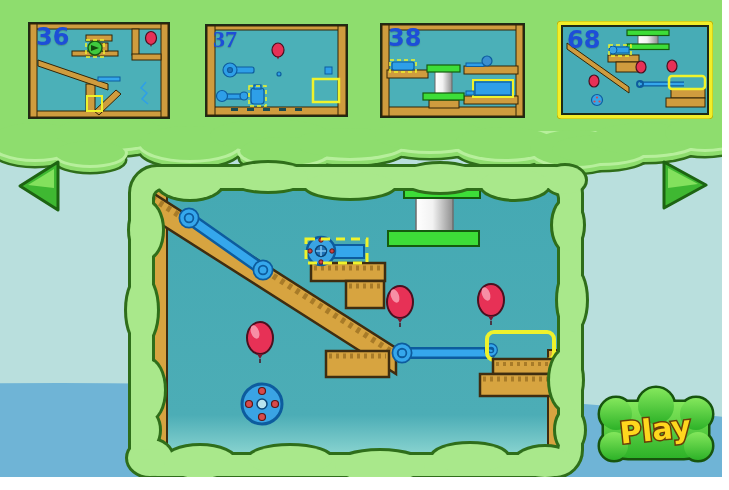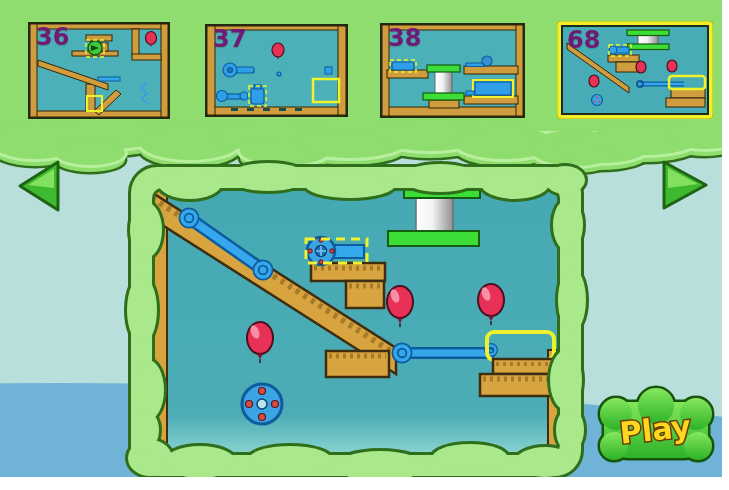--- a/index.html
+++ b/index.html
@@ -5,21 +5,21 @@
   html,body{margin:0;padding:0;background:#ffffff;}
   body{font-family:"DejaVu Sans", sans-serif;}
   .stage{position:relative;width:722px;height:477px;overflow:hidden;background:#b9dfdd;}
   .abs{position:absolute;}
   svg{display:block;}
   .thumb{position:absolute;cursor:pointer;}
   .thumb svg{position:absolute;left:0;top:0;}
   .lvl-num{
     position:absolute;left:8px;top:2px;
     font-weight:bold;font-size:24px;line-height:1.1;
-    color:#701a75;text-shadow:0 1px 1px rgba(60,60,0,.25);
+    color:#1d4ed8;text-shadow:0 1px 1px rgba(60,60,0,.25);
     pointer-events:none;user-select:none;
   }
   .arrow-btn{position:absolute;cursor:pointer;background:transparent;border:0;padding:0;}
   .play-btn{position:absolute;cursor:pointer;}
   .play-btn text{font-family:"DejaVu Sans", sans-serif;font-weight:bold;}
 </style>
 </head>
 <body>
 
 <div class="stage">
@@ -82,21 +82,21 @@
         <ellipse cx="123" cy="16" rx="5.5" ry="6.5" fill="#e73156" stroke="#4a1020" stroke-width="1.2"></ellipse>
         <polygon points="121.5,22 124.5,22 123,25" fill="#7a1830"></polygon>
       </g>
       <rect x="70" y="55" width="22" height="4" fill="#35a7ec" stroke="#0d5c9e" stroke-width="1"></rect>
       <rect x="59" y="74" width="15" height="15" fill="none" stroke="#f0f32b" stroke-width="2"></rect>
       <polyline points="118,60 113,66 119,71 114,77 120,82" fill="none" stroke="#2e9fe8" stroke-width="1.5"></polyline>
     </svg>
     <span class="lvl-num">36</span>
   </div>
 
-  <div class="thumb" style="left:205px;top:24px;width:143px;height:93px;">
+  <div class="thumb" style="left:205px;top:24px;width:143px;height:93px;font-family:Liberation Serif, serif;">
     <svg width="143" height="93" viewBox="0 0 143 93">
       <rect x="1" y="1" width="141" height="91" fill="#4bb0b8" stroke="#1d2b17" stroke-width="2"></rect>
       <g fill="#cf9c3e" stroke="#332507" stroke-width="1">
         <rect x="2" y="2" width="139" height="4"></rect>
         <rect x="2" y="83" width="139" height="8"></rect>
         <rect x="2" y="2" width="8" height="89"></rect>
         <rect x="133" y="2" width="8" height="89"></rect>
       </g>
       <g>
         <ellipse cx="73" cy="26" rx="6" ry="7" fill="#e73156" stroke="#4a1020" stroke-width="1.2"></ellipse>

